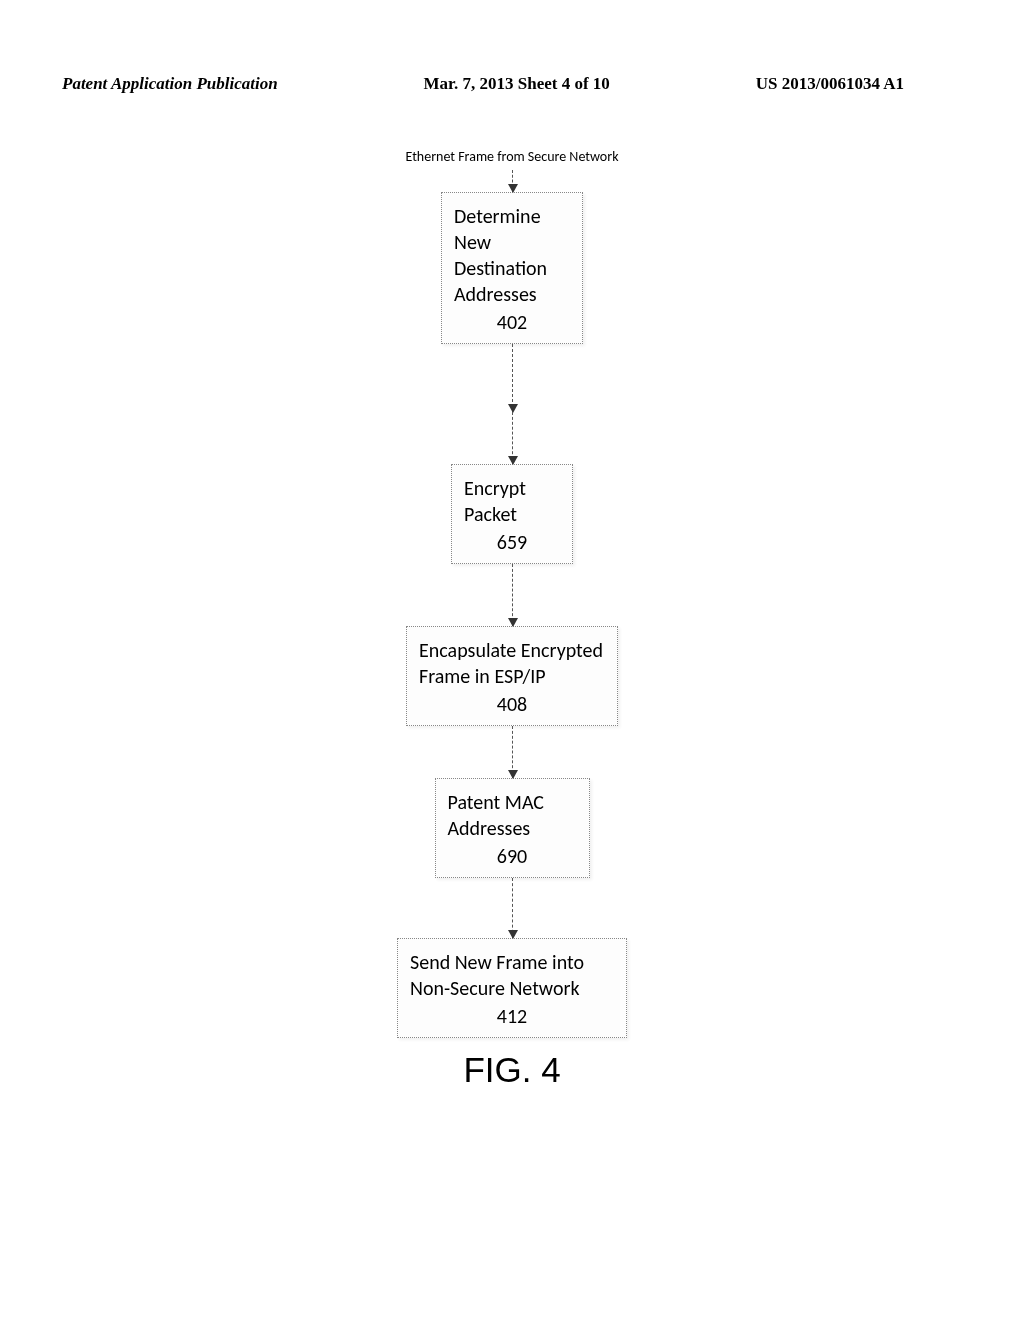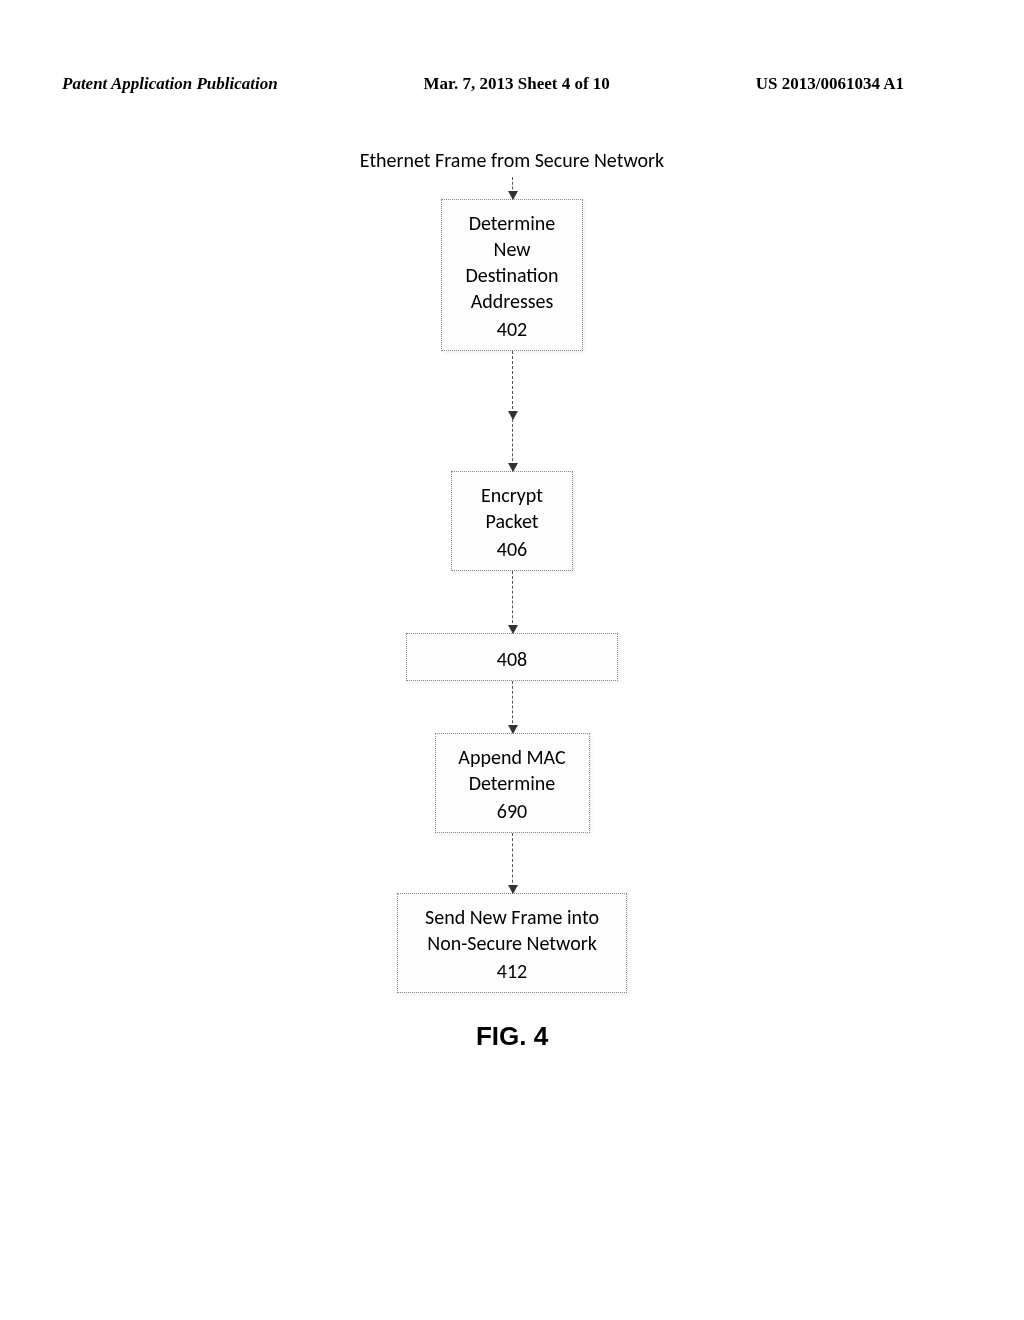--- a/index.html
+++ b/index.html
@@ -29,28 +29,27 @@
     position: absolute;
     top: 148px;
     left: 0;
     width: 100%;
     display: flex;
     flex-direction: column;
     align-items: center;
   }
   .input-label {
     text-align: center;
-    font-size: 20px;
+    font-size: 14px;
     line-height: 1.25;
     margin-bottom: 4px;
   }
   .box {
     background: #fdfdfd;
     border: 1px dotted #888;
-    text-align: center;
     font-size: 20px;
     line-height: 1.3;
     padding: 10px 12px 8px 12px;
     box-shadow: 2px 2px 3px rgba(0,0,0,0.06);
     display: flex;
     flex-direction: column;
     align-items: center;
     justify-content: center;
   }
   .box .ref {
@@ -78,24 +77,24 @@
     border-right: 5px solid transparent;
     border-top: 9px solid #333;
   }
   .a0 { height: 22px; }
   .a1 { height: 68px; }
   .a2 { height: 52px; }
   .a3 { height: 62px; }
   .a4 { height: 52px; }
   .a5 { height: 60px; }
   .fig-label {
-    margin-top: 28px;
-    font-weight: bold;
+    margin-top: 12px;
+    font-weight: normal;
     font-family: Arial, sans-serif;
-    font-size: 26px;
+    font-size: 35px;
   }
 </style>
 </head>
 <body>
 
 <div class="header">
   <span class="header-left">Patent Application Publication</span>
   <span class="header-center">Mar. 7, 2013  Sheet 4 of 10</span>
   <span class="header-right">US 2013/0061034 A1</span>
 </div>
@@ -107,31 +106,32 @@
   <div class="box b402">
     <span>Determine New Destination Addresses</span>
     <span class="ref">402</span>
   </div>
   <div class="arrow a1"></div>
 
   <div class="arrow a2"></div>
 
   <div class="box b406">
     <span>Encrypt Packet</span>
-    <span class="ref">406</span>
+    <span class="ref">659</span>
   </div>
   <div class="arrow a3"></div>
 
   <div class="box b408">
+    <span>Encapsulate Encrypted Frame in ESP/IP</span>
     <span class="ref">408</span>
   </div>
   <div class="arrow a4"></div>
 
   <div class="box b410">
-    <span>Append MAC Determine</span>
+    <span>Patent MAC Addresses</span>
     <span class="ref">690</span>
   </div>
   <div class="arrow a5"></div>
 
   <div class="box b412">
     <span>Send New Frame into Non-Secure Network</span>
     <span class="ref">412</span>
   </div>
 
   <div class="fig-label">FIG. 4</div>

